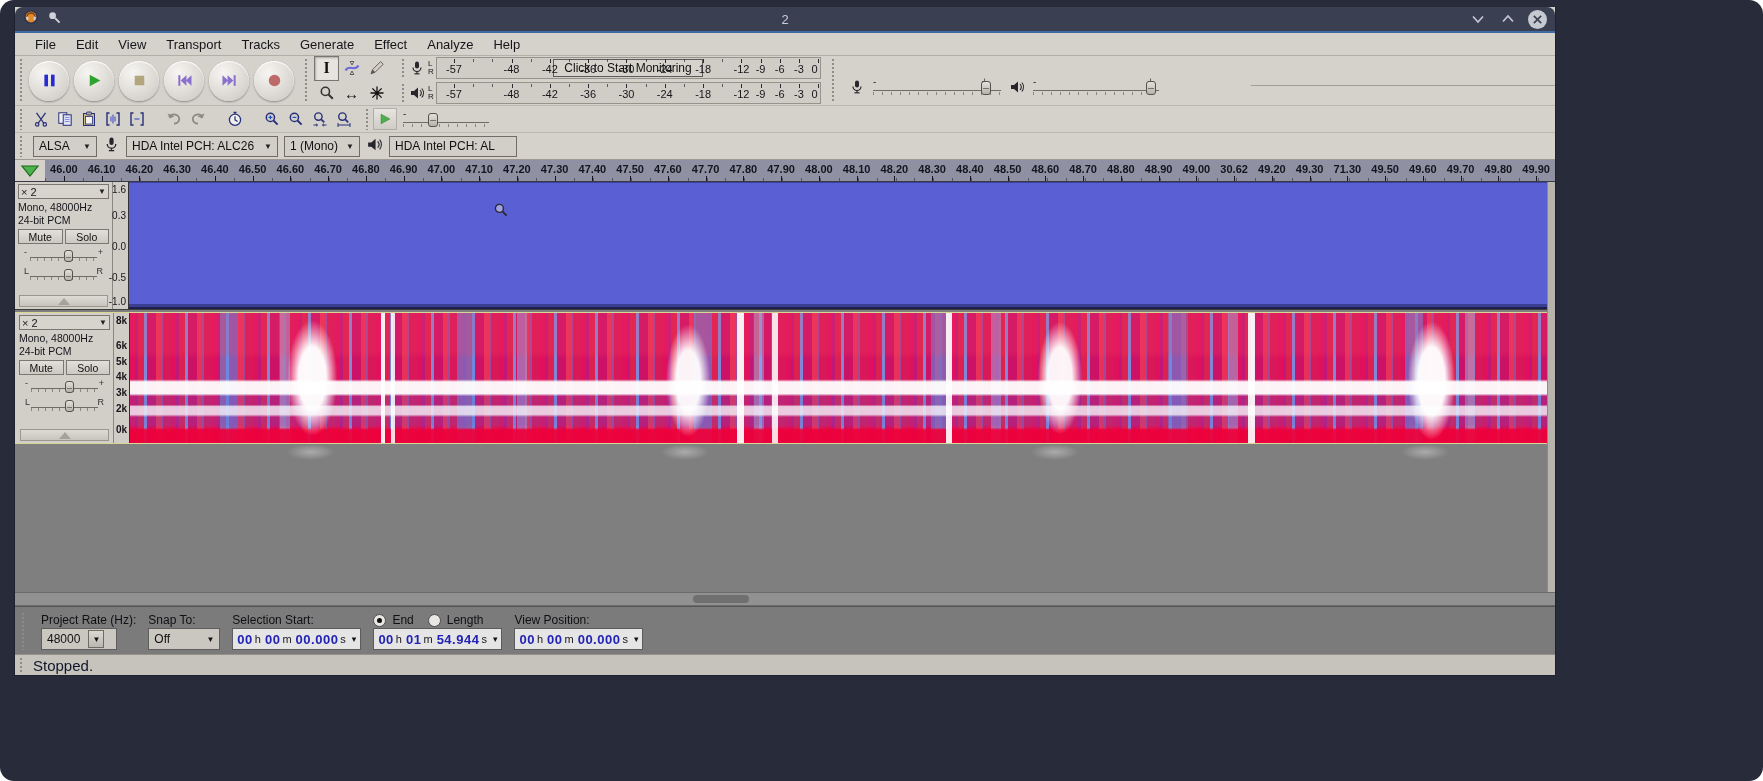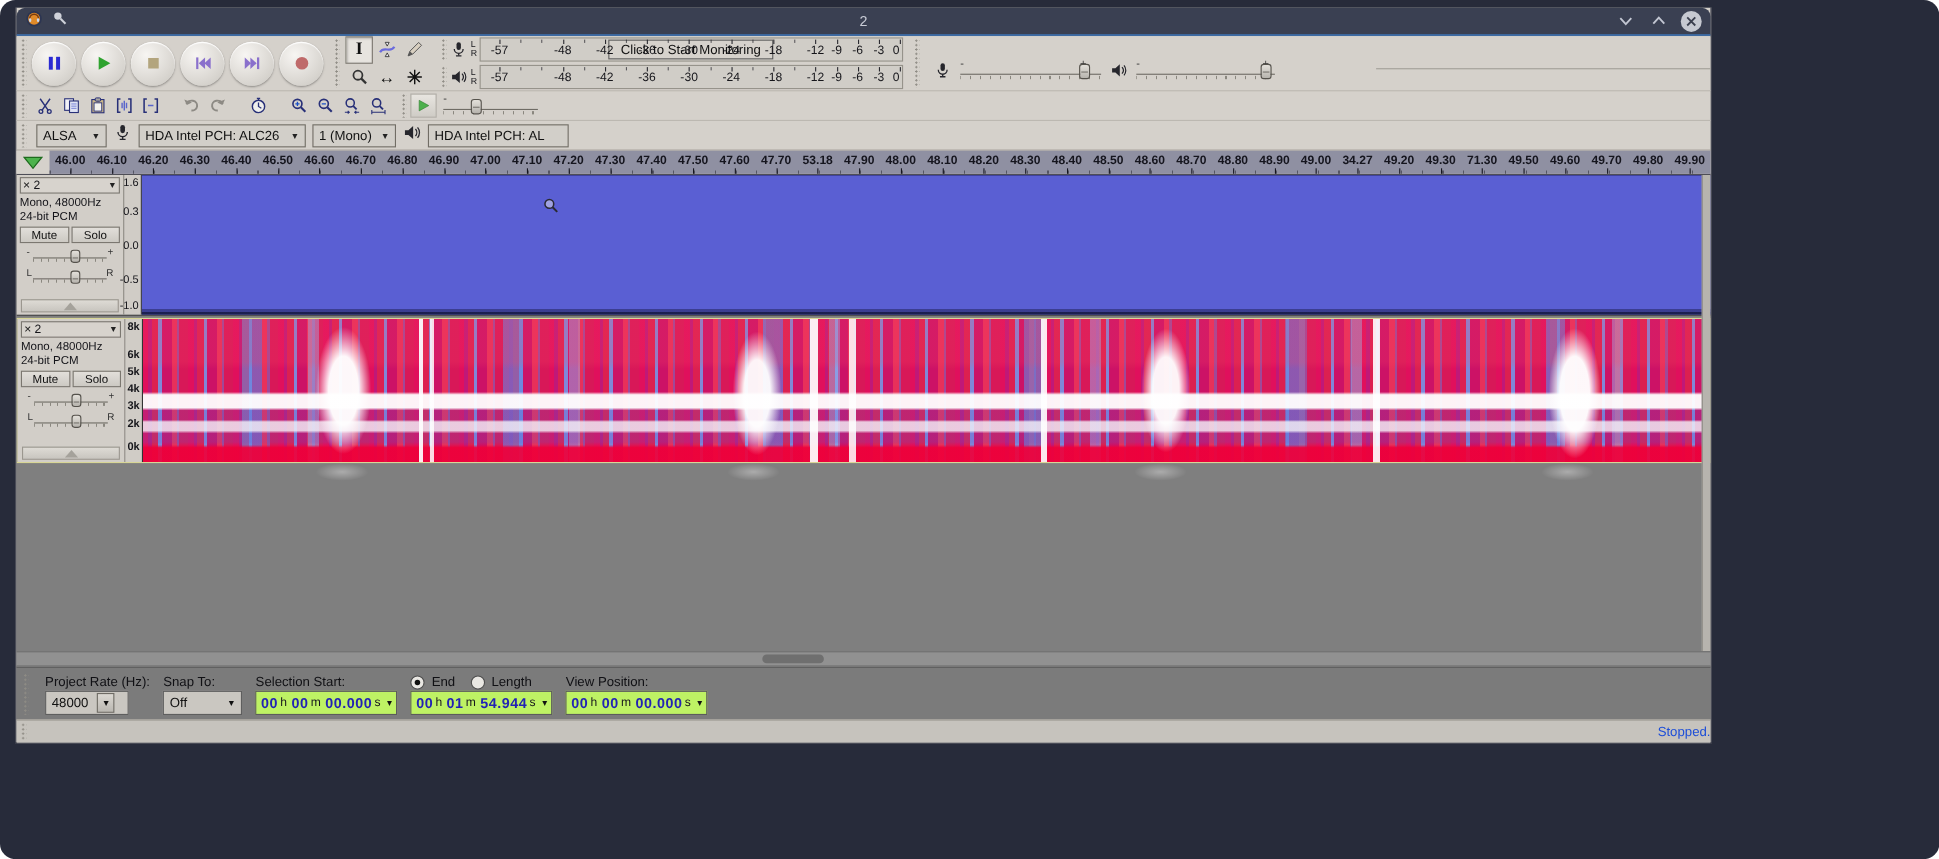--- a/index.html
+++ b/index.html
@@ -116,29 +116,29 @@
   .vscroll{position:absolute;right:0;top:0;bottom:0;width:8px;background:#b7b4ae;border-left:1px solid #8d8a84;}
   
   .hscroll{height:14px;flex:0 0 14px;background:#919191;border-top:1px solid #6b6b6b;border-bottom:1px solid #6b6b6b;position:relative;}
   .hthumb{position:absolute;left:44%;width:56px;top:2px;bottom:2px;border-radius:5px;background:#6f6f6f;}
   
   .selbar{height:48px;flex:0 0 48px;background:#7b7b7b;border-top:1px solid #565656;display:flex;align-items:stretch;padding:3px 4px 2px 2px;gap:12px;color:#101014;}
   .selcol{display:flex;flex-direction:column;justify-content:center;}
   .sellab{font-size:12px;line-height:16px;white-space:nowrap;}
   .scombo{height:22px;background:#cac7c1;border:1px solid #5e5e5e;display:flex;align-items:center;padding:0 5px;font-size:12px;color:#111;}
   .scombo .arrbox{margin-left:8px;width:16px;height:18px;background:linear-gradient(180deg,#dbd8d2,#bab7b1);border:1px solid #6e6b64;display:flex;align-items:center;justify-content:center;font-size:8px;}
-  .tfield{height:22px;background:#bef264;border:1px solid #5c5c5c;display:flex;align-items:center;padding:0 4px;white-space:nowrap;}
+  .tfield{height:22px;background:#e5e5e5;border:1px solid #5c5c5c;display:flex;align-items:center;padding:0 4px;white-space:nowrap;}
   .tv{color:#2222b4;font-weight:700;font-size:13px;letter-spacing:.5px;}
   .tu{color:#16161c;font-size:11px;margin:0 4px 0 2px;}
   .tdd{font-size:9px;color:#111;margin-left:2px;}
   .radios{display:flex;align-items:center;gap:6px;font-size:12px;line-height:16px;}
   .radio{width:13px;height:13px;border-radius:50%;background:#e9e7e3;border:1px solid #4e4e4e;position:relative;display:inline-block;}
   .radio.sel::after{content:'';position:absolute;left:3px;top:3px;width:5px;height:5px;border-radius:50%;background:#101010;}
   
-  .statusbar{height:21px;flex:0 0 21px;background:#c6c3bd;border-top:1px solid #94918a;display:flex;align-items:center;font-size:12px;color:#1d4ed8;justify-content:space-between;}
+  .statusbar{height:21px;flex:0 0 21px;background:#c6c3bd;border-top:1px solid #94918a;display:flex;align-items:center;font-size:15px;color:#0f172a;}
 </style>
 </head>
 <body>
 
 <div class="stage">
   <div class="desktop"></div>
   <div class="win">
 
     <div class="titlebar">
       <div class="tb-icons">
@@ -171,20 +171,31 @@
             </svg>
         </span>
         <span class="closebtn">
           <svg width="11" height="11" viewBox="0 0 12 12">
               <path d="M2 2 L10 10 M10 2 L2 10" stroke="#3a3f4e" stroke-width="1.8"></path>
             </svg>
         </span>
       </div>
     </div>
 
+    <div class="menubar" id="menubar">
+        <span class="menu-item">File</span>
+        <span class="menu-item">Edit</span>
+        <span class="menu-item">View</span>
+        <span class="menu-item">Transport</span>
+        <span class="menu-item">Tracks</span>
+        <span class="menu-item">Generate</span>
+        <span class="menu-item">Effect</span>
+        <span class="menu-item">Analyze</span>
+        <span class="menu-item">Help</span>
+      </div>
 
     <div class="row1">
       <div class="grip"></div>
       <div class="transport" id="transport">
           <div class="tbtn">
             <svg viewBox="0 0 16 16">
               <rect x="3.2" y="2.5" width="3.4" height="11" fill="#2a2ad2"></rect>
               <rect x="9.4" y="2.5" width="3.4" height="11" fill="#2a2ad2"></rect>
             </svg>
           </div>
@@ -532,34 +543,34 @@
           <span class="tl-label">46.80</span>
           <span class="tl-label">46.90</span>
           <span class="tl-label">47.00</span>
           <span class="tl-label">47.10</span>
           <span class="tl-label">47.20</span>
           <span class="tl-label">47.30</span>
           <span class="tl-label">47.40</span>
           <span class="tl-label">47.50</span>
           <span class="tl-label">47.60</span>
           <span class="tl-label">47.70</span>
-          <span class="tl-label">53.18</span>
+          <span class="tl-label">47.80</span>
           <span class="tl-label">47.90</span>
           <span class="tl-label">48.00</span>
           <span class="tl-label">48.10</span>
           <span class="tl-label">48.20</span>
           <span class="tl-label">48.30</span>
           <span class="tl-label">48.40</span>
           <span class="tl-label">48.50</span>
           <span class="tl-label">48.60</span>
           <span class="tl-label">48.70</span>
           <span class="tl-label">48.80</span>
           <span class="tl-label">48.90</span>
           <span class="tl-label">49.00</span>
-          <span class="tl-label">34.27</span>
+          <span class="tl-label">30.62</span>
           <span class="tl-label">49.20</span>
           <span class="tl-label">49.30</span>
           <span class="tl-label">71.30</span>
           <span class="tl-label">49.50</span>
           <span class="tl-label">49.60</span>
           <span class="tl-label">49.70</span>
           <span class="tl-label">49.80</span>
           <span class="tl-label">49.90</span>
         </div>
     </div>

